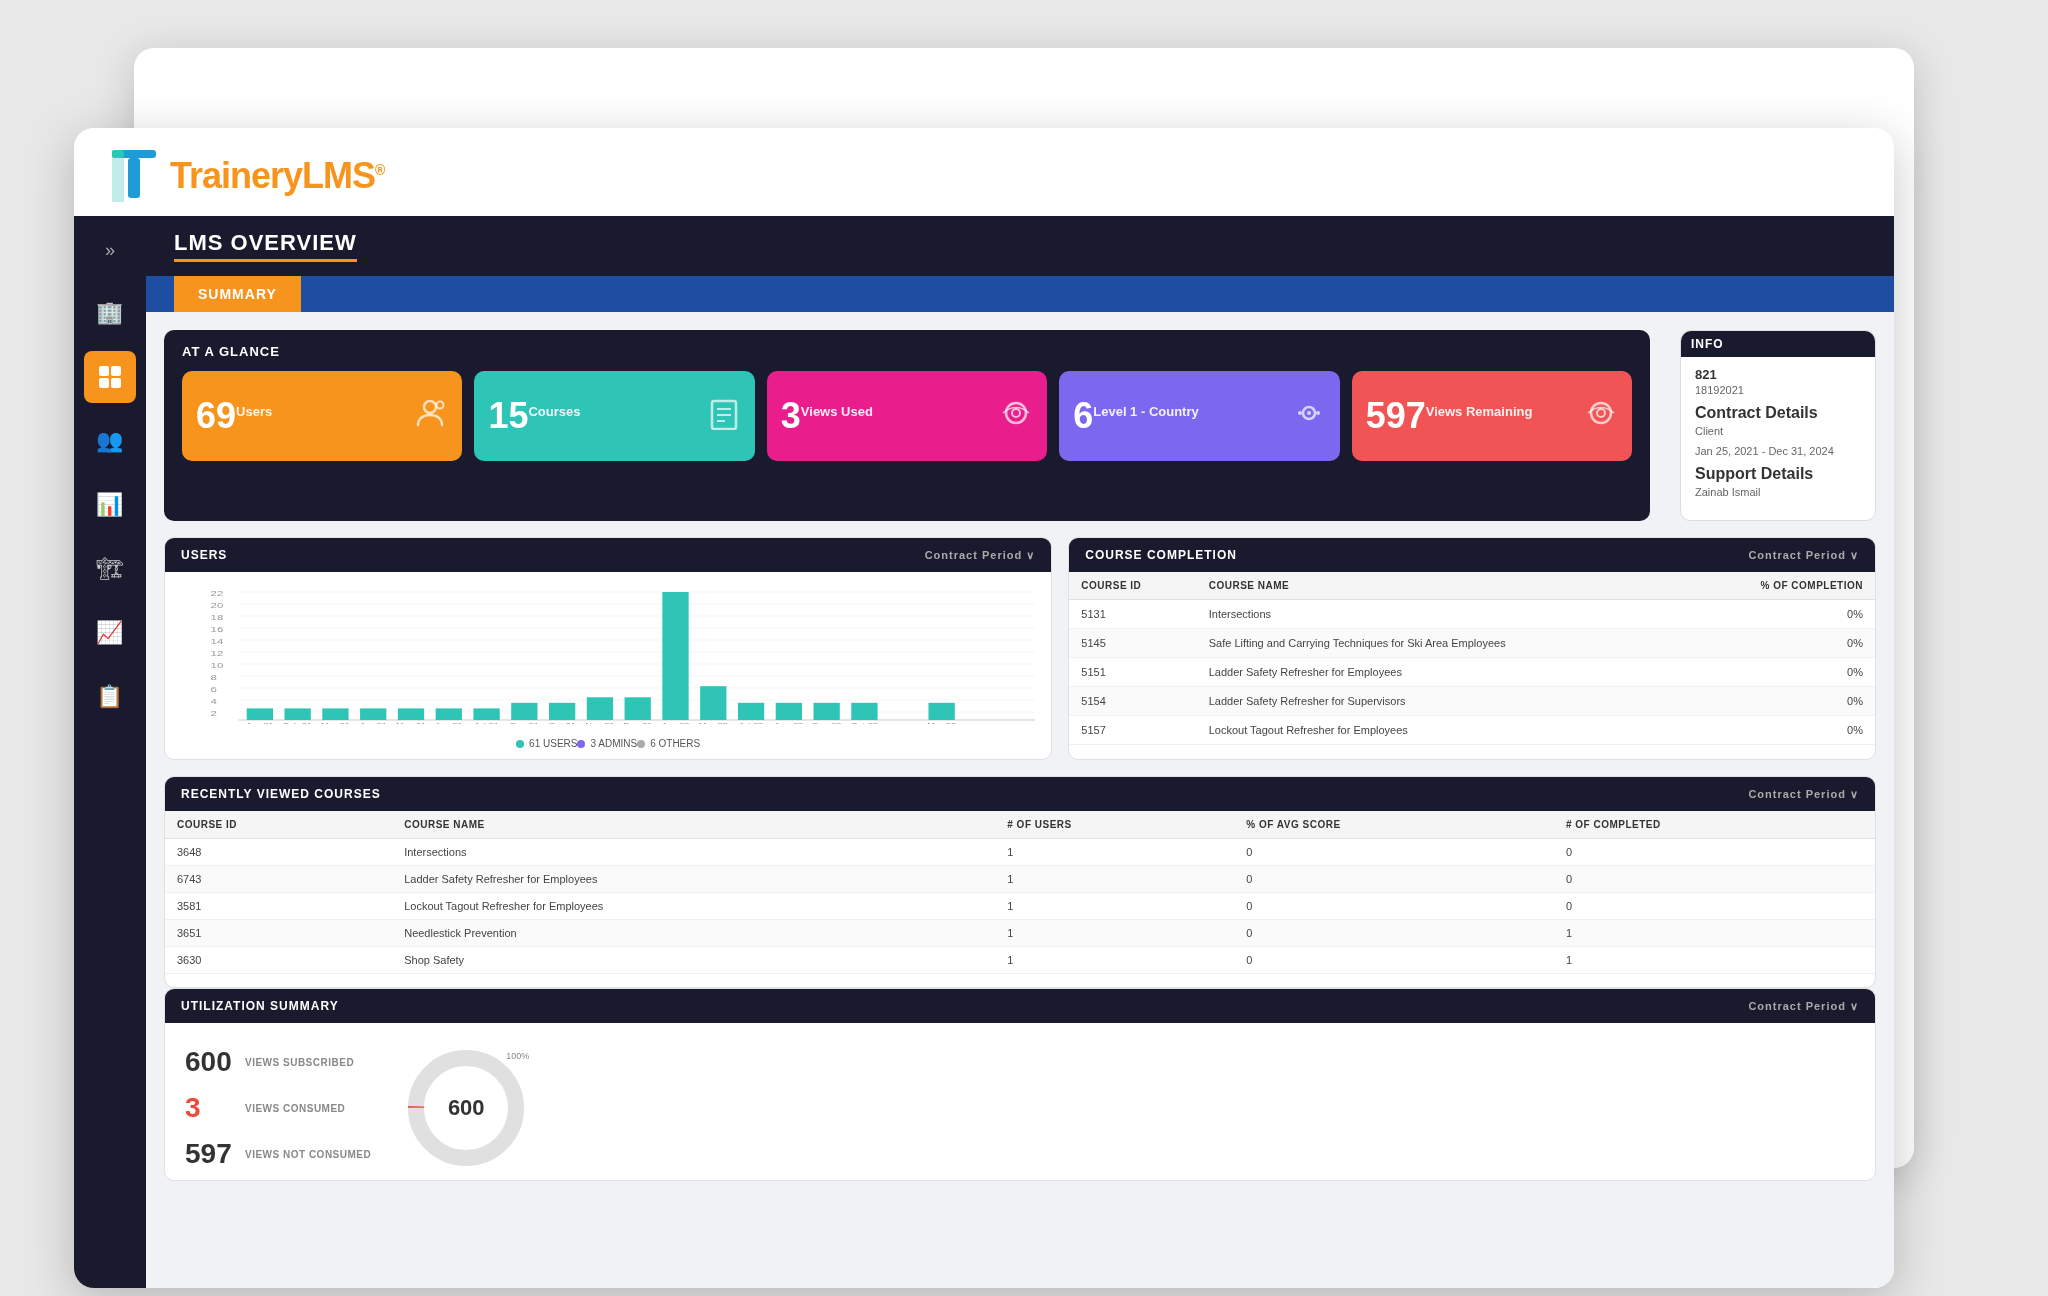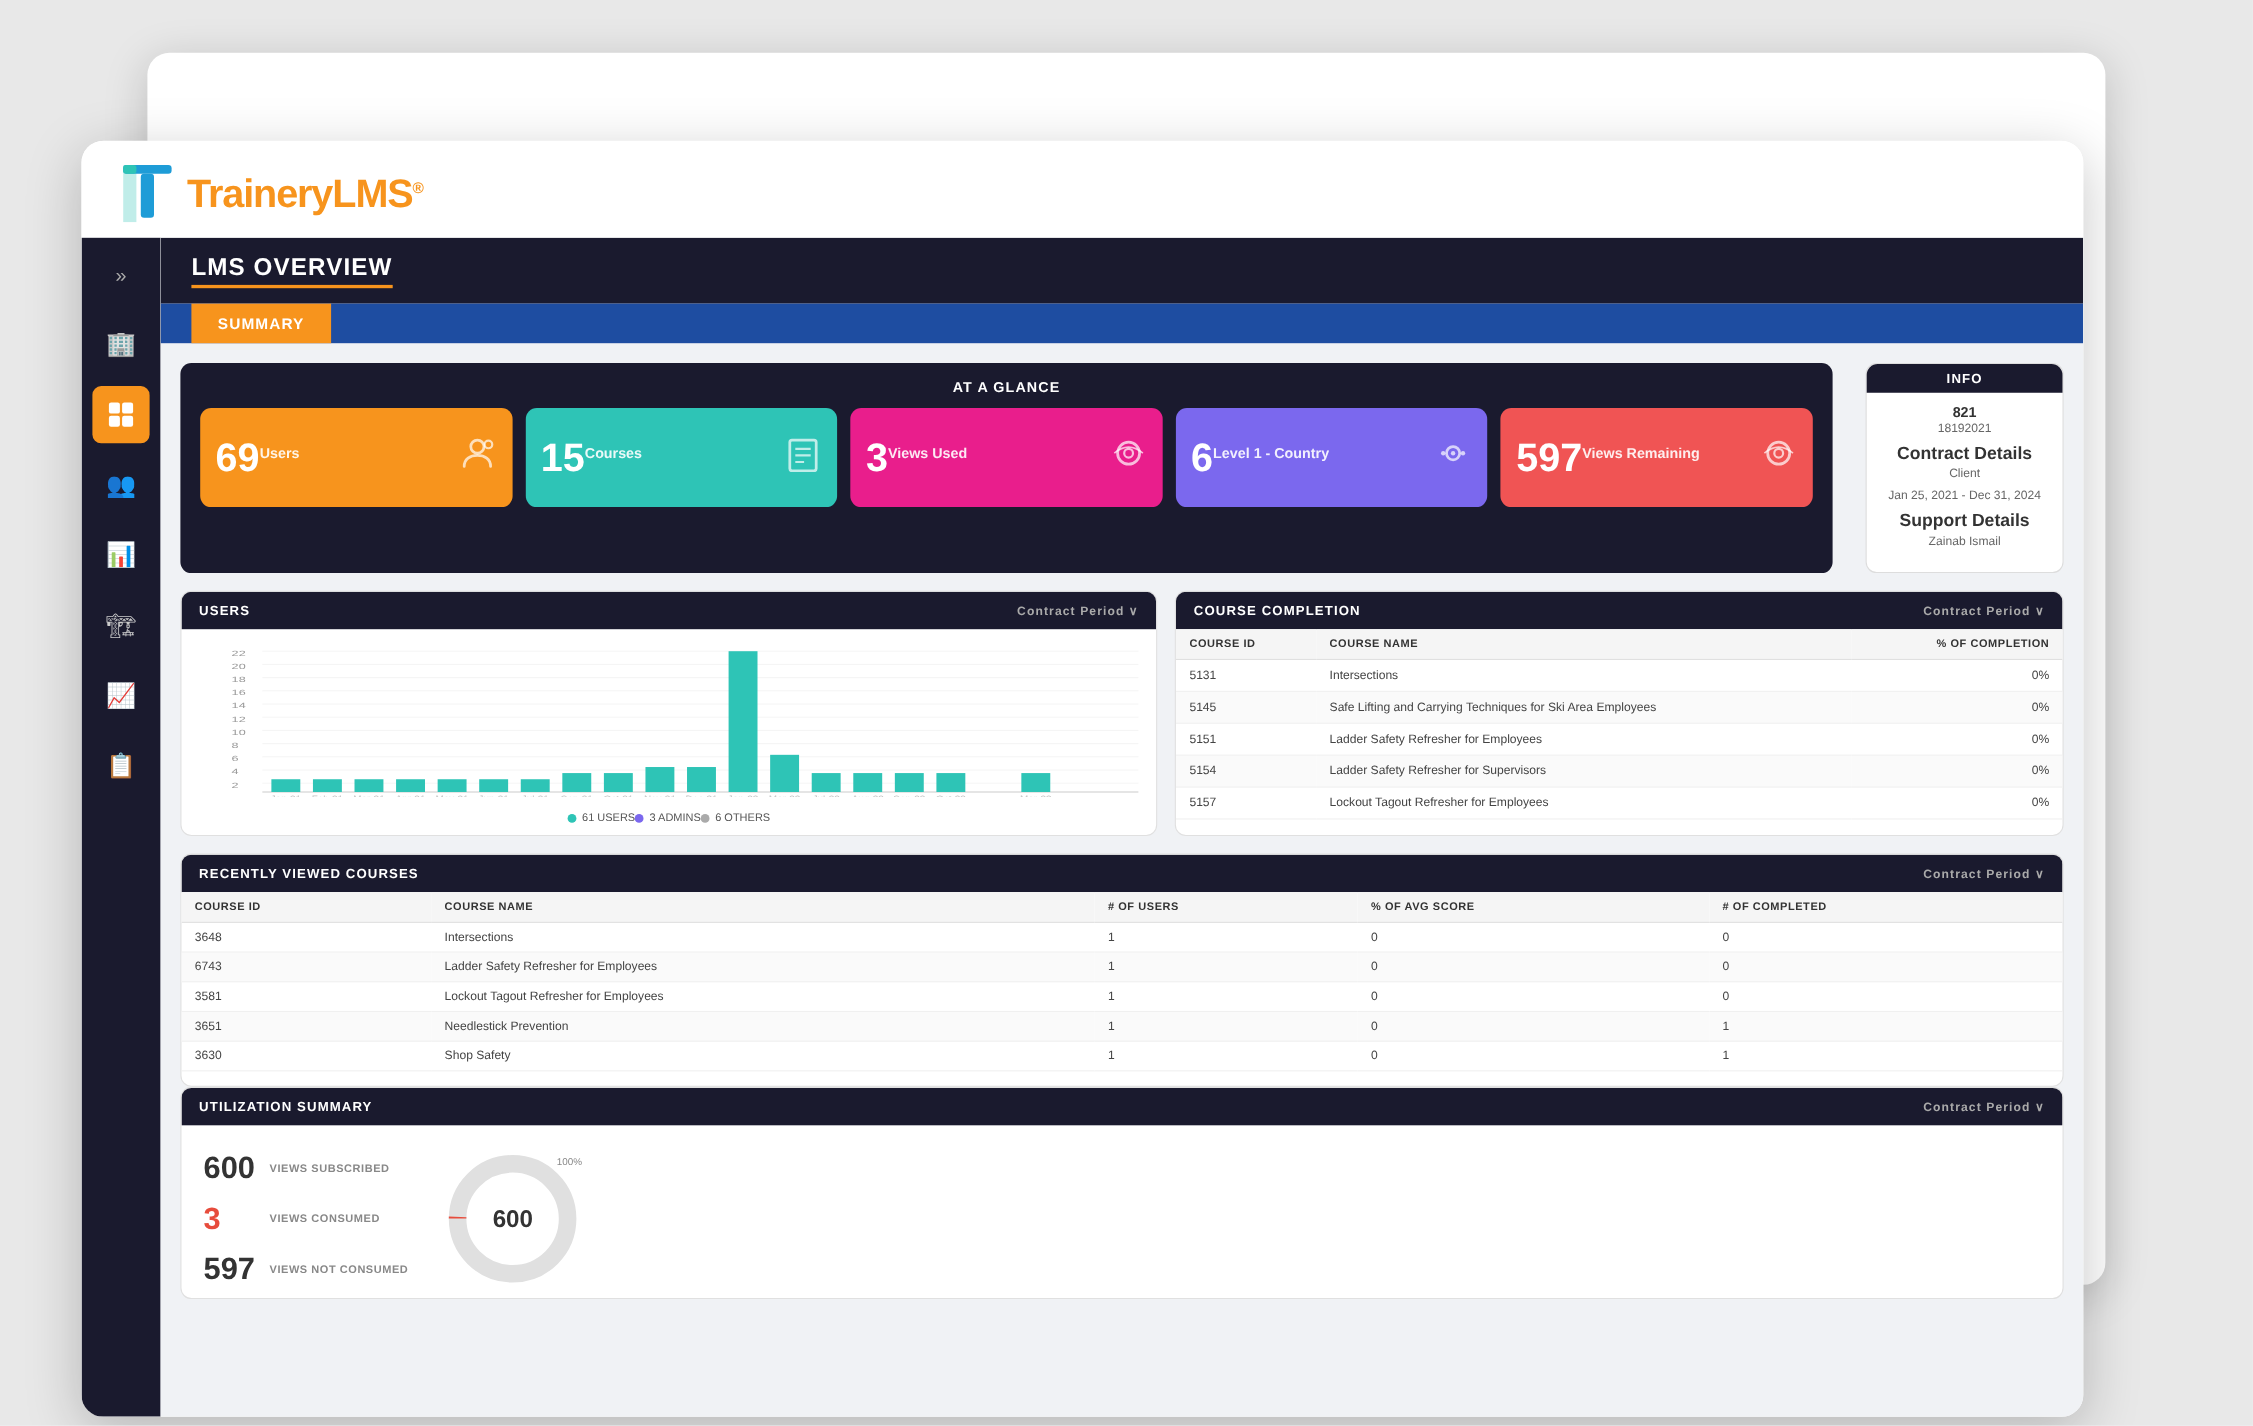--- a/index.html
+++ b/index.html
@@ -173,21 +173,20 @@
       display: flex;
       flex-direction: column;
       gap: 16px;
       flex: 1;
     }
 
     
     .glance-row {
       display: flex;
       gap: 30px;
-      text-align: center;
     }
 
     .glance-main {
       flex: 1;
       background: #1a1a2e;
       border-radius: 10px;
       padding: 14px 18px;
     }
 
     .glance-title {
@@ -232,21 +231,21 @@
       font-weight: 600;
       margin-top: 6px;
     }
     .stat-icon {
       font-size: 30px;
       color: rgba(255,255,255,0.6);
     }
 
     
     .info-panel {
-      width: 180px;
+      width: 196px;
       background: #fff;
       border-radius: 10px;
       border: 1px solid #ddd;
       padding: 14px;
       font-size: 11px;
       flex-shrink: 0;
     }
 
     .info-panel .info-title {
       font-size: 12px;

